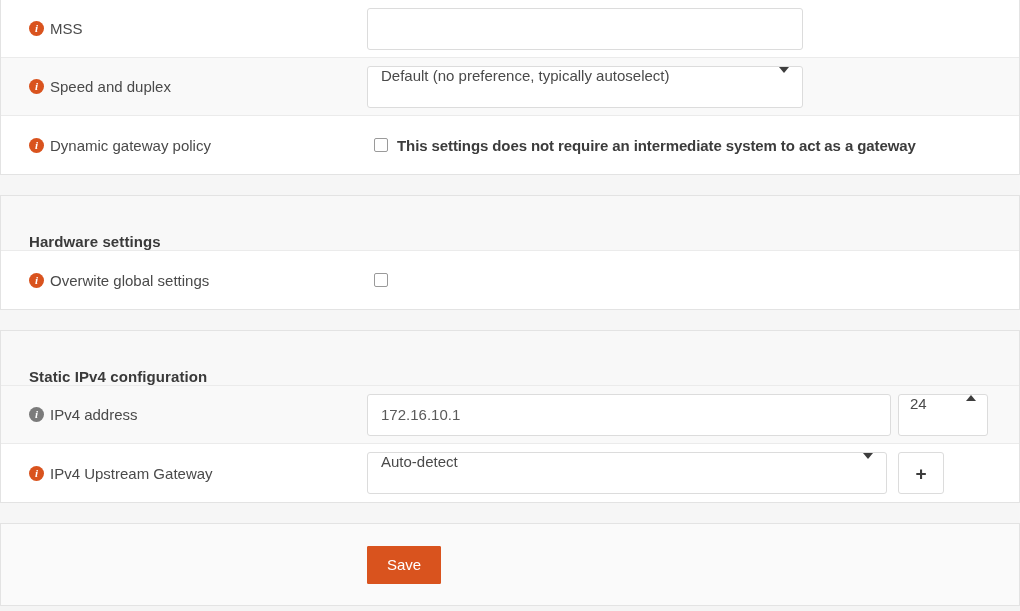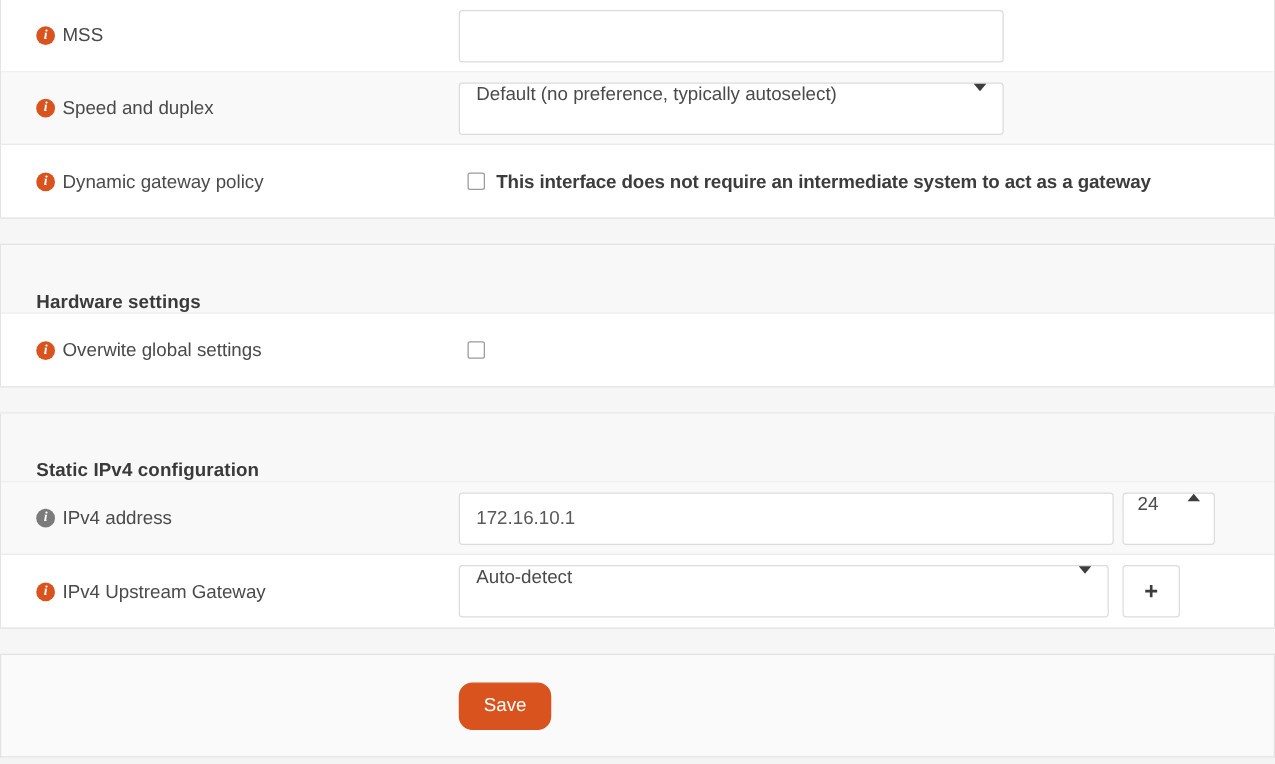--- a/index.html
+++ b/index.html
@@ -117,21 +117,21 @@
     display: flex;
     align-items: flex-start;
     justify-content: space-between;
     padding: 0 13px;
     font-size: 15px;
     color: #4a4a4a;
     cursor: pointer;
   }
   .selectbox.speed { width: 436px; }
   .selectbox.gw    { width: 520px; }
-  .selectbox.prefix{ width: 74px; padding: 0 11px; }
+  .selectbox.prefix{ width: 90px; padding: 0 11px; }
 
   .caret {
     width: 0; height: 0;
     border-left: 5px solid transparent;
     border-right: 5px solid transparent;
     margin-left: 10px;
   }
   .caret.down { border-top: 6px solid #3d3d3d; }
   .caret.up   { border-bottom: 6px solid #3d3d3d; }
 
@@ -175,21 +175,21 @@
     border-left: 1px solid #e3e3e3;
     border-right: 1px solid #e3e3e3;
     border-bottom: 1px solid #e3e3e3;
     height: 82px;
     display: flex;
     align-items: center;
     padding-left: 366px;
   }
   .btn {
     height: 38px;
-    border-radius: 11px;
+    border-radius: 1px;
     font-size: 15px;
     font-family: "Liberation Sans", sans-serif;
     display: inline-flex;
     align-items: center;
     justify-content: center;
     cursor: pointer;
     padding: 0 19px;
     border: 1px solid transparent;
   }
   .btn-save {
@@ -237,21 +237,21 @@
     </div>
 
     <div class="row plain last">
       <div class="label-cell">
         <span class="info-icon">i</span>
         <span>Dynamic gateway policy</span>
       </div>
       <div class="control-cell">
         <div class="cb-wrap">
           <span class="cbox"></span>
-          <span class="cb-label">This interface does not require an intermediate system to act as a gateway</span>
+          <span class="cb-label">This settings does not require an intermediate system to act as a gateway</span>
         </div>
       </div>
     </div>
   </div>
 
   <div class="gap"></div>
 
   <div class="section">
     <div class="section-header">
       <span class="title">Hardware settings</span>

